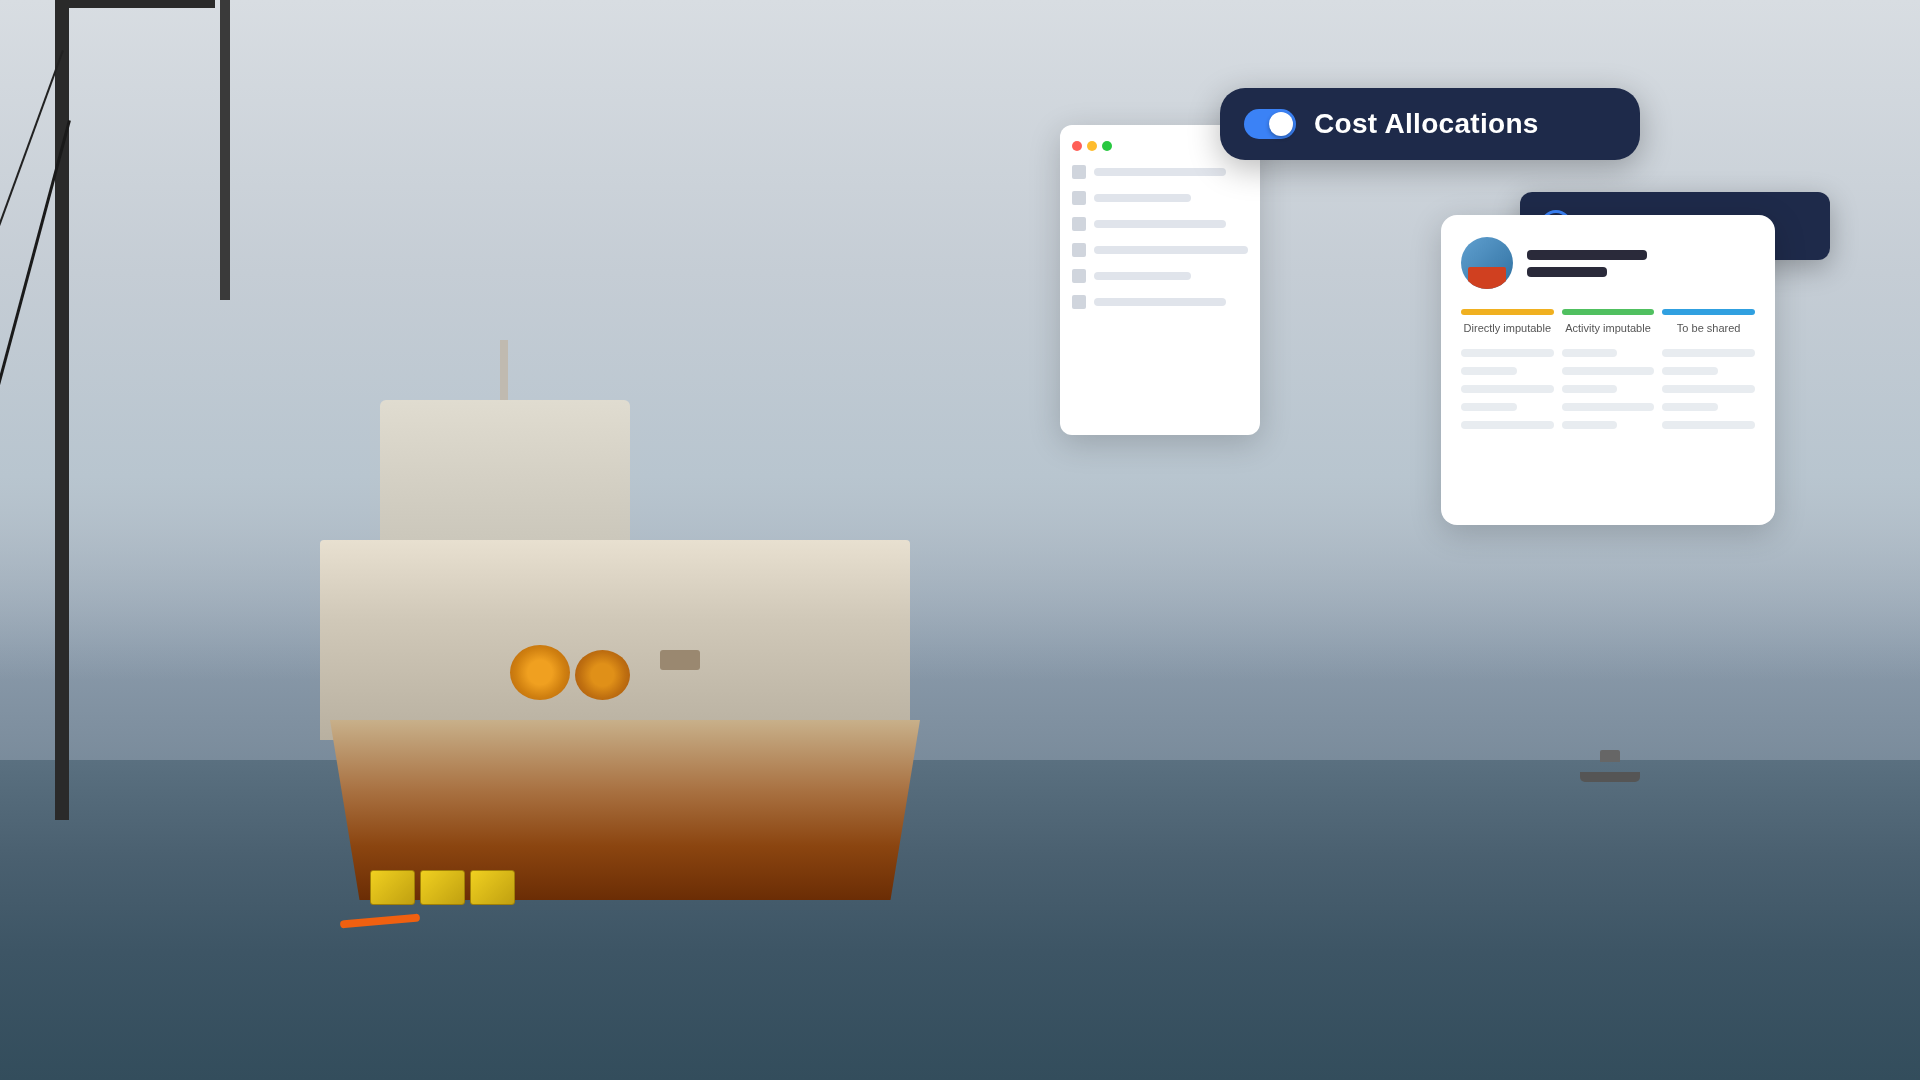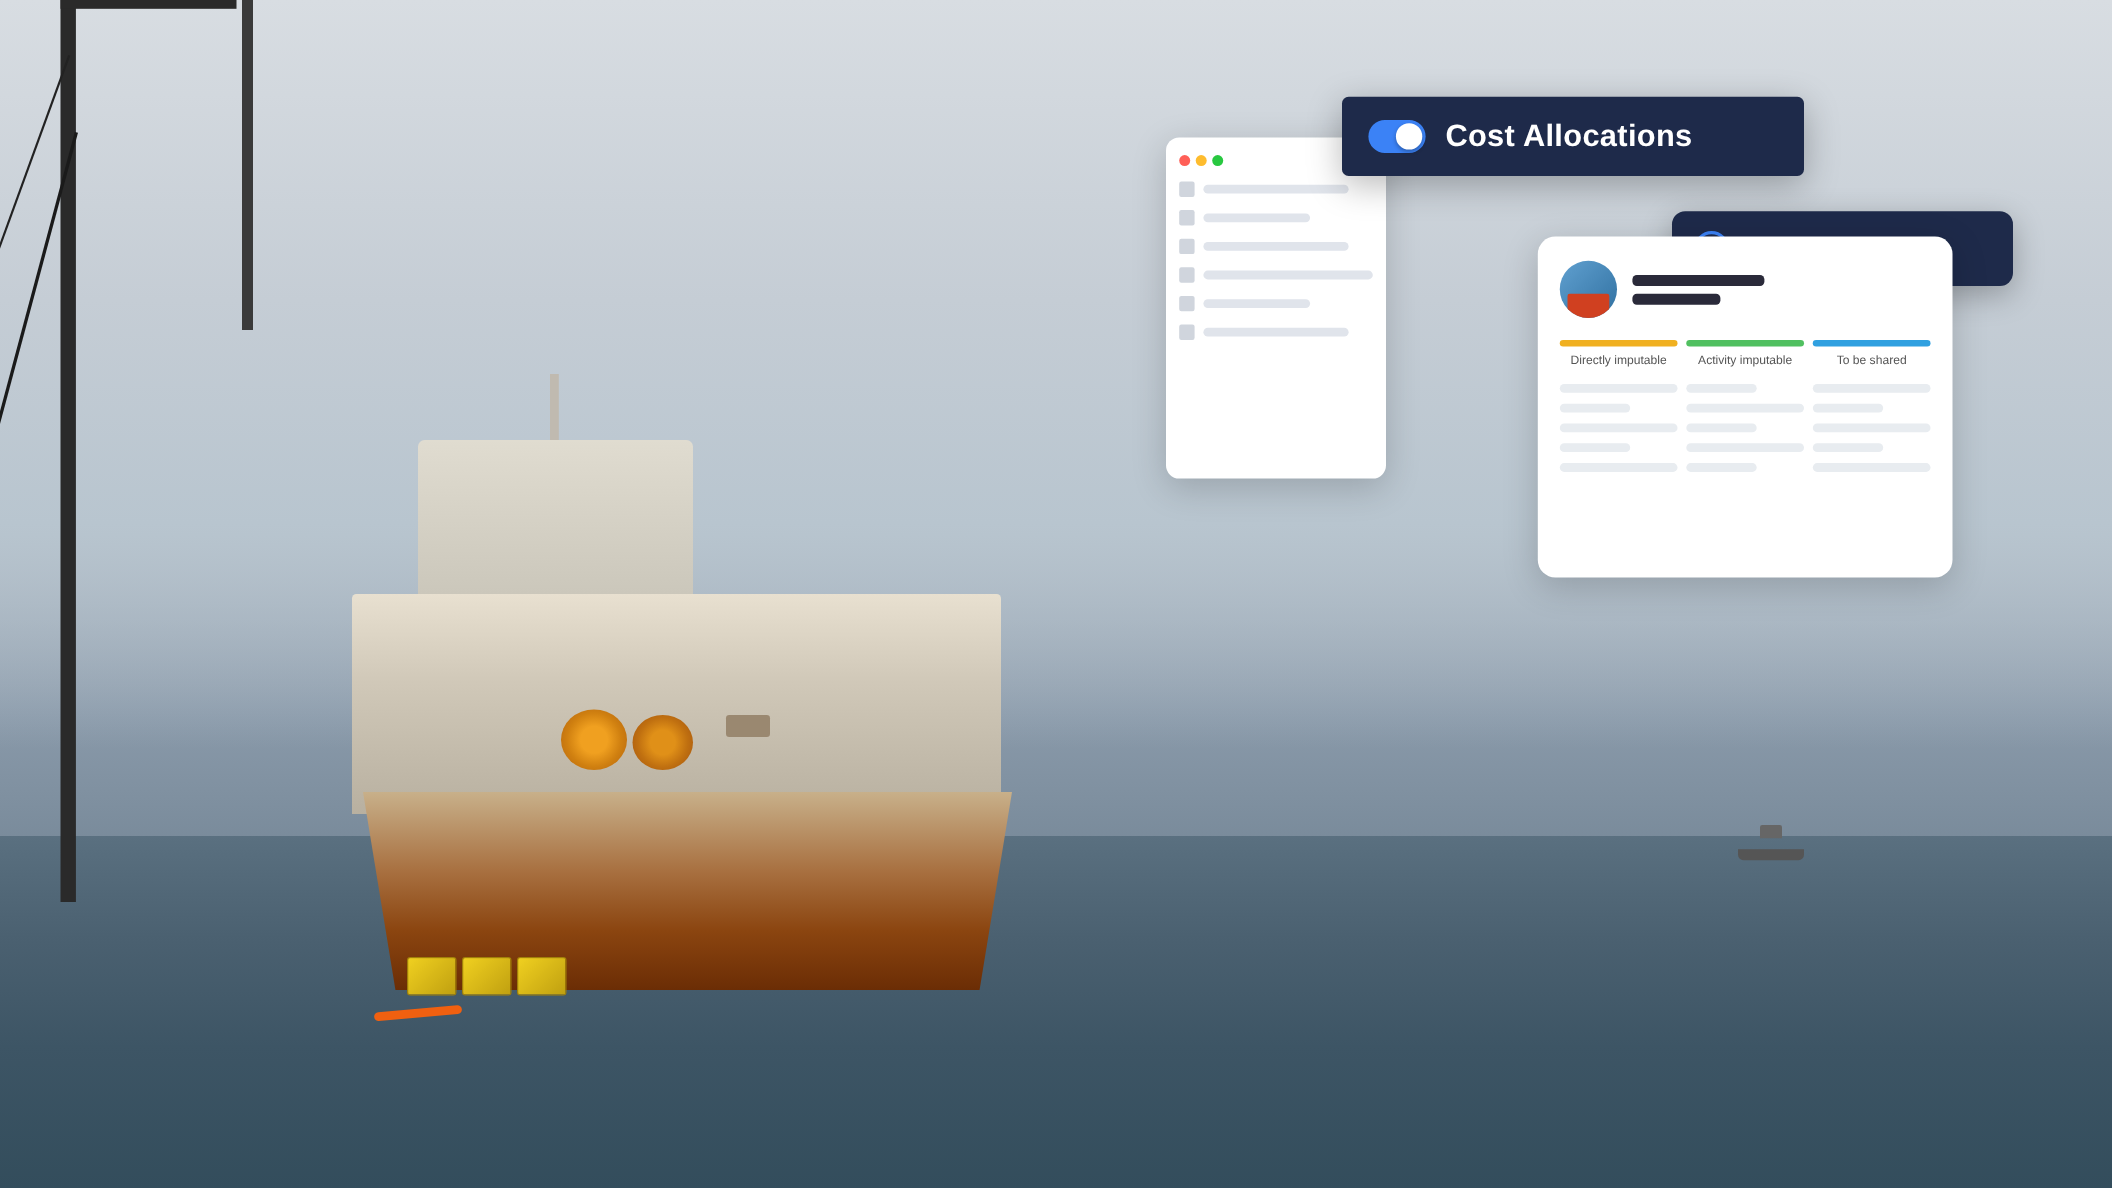--- a/index.html
+++ b/index.html
@@ -297,21 +297,21 @@
     .list-text-placeholder.medium { flex: 0 0 75%; }
 
     
     .card-cost {
       position: absolute;
       top: 88px;
       right: 280px;
       width: 420px;
       height: 72px;
       background: #1e2a4a;
-      border-radius: 6px;
+      border-radius: 25px;
       display: flex;
       align-items: center;
       padding: 0 24px;
       gap: 18px;
       box-shadow: 0 8px 32px rgba(0,0,0,0.28);
       text-align: right;
     }
 
     
     .toggle-switch {
@@ -378,21 +378,21 @@
       color: white;
       font-size: 20px;
       font-weight: 600;
     }
 
     
     .card-main {
       position: absolute;
       top: 215px;
       right: 145px;
-      width: 377px;
+      width: 334px;
       height: 310px;
       background: white;
       border-radius: 16px;
       box-shadow: 0 8px 32px rgba(0,0,0,0.18);
       padding: 22px 20px;
       overflow: hidden;
     }
 
     .card-main-header {
       display: flex;

